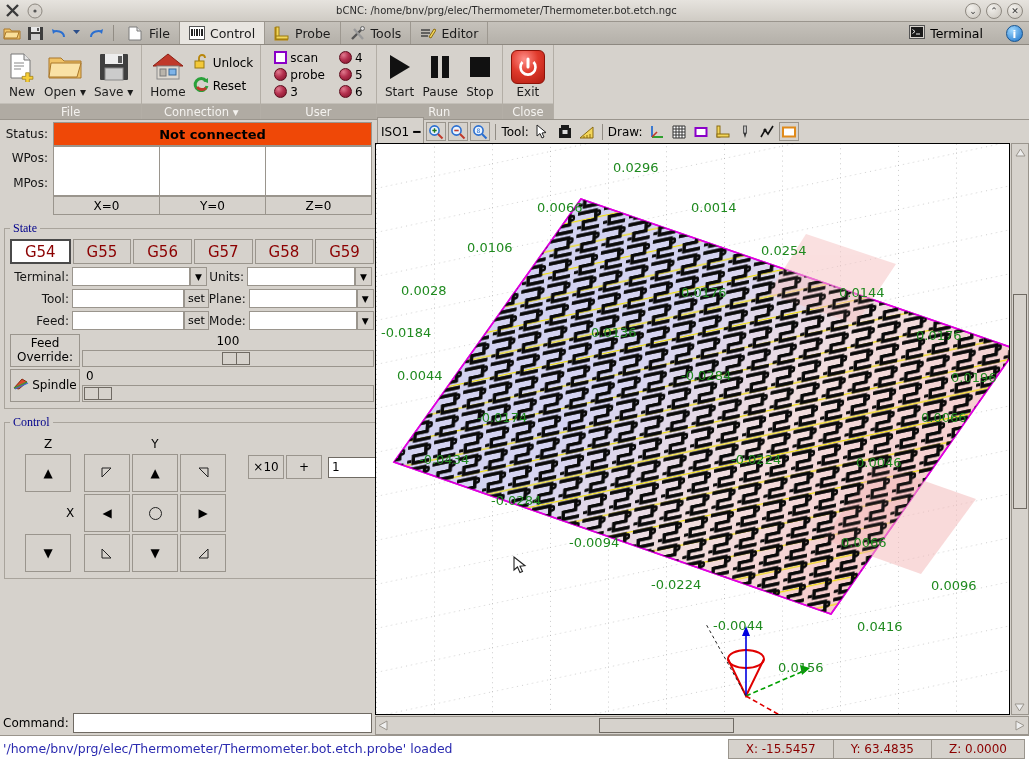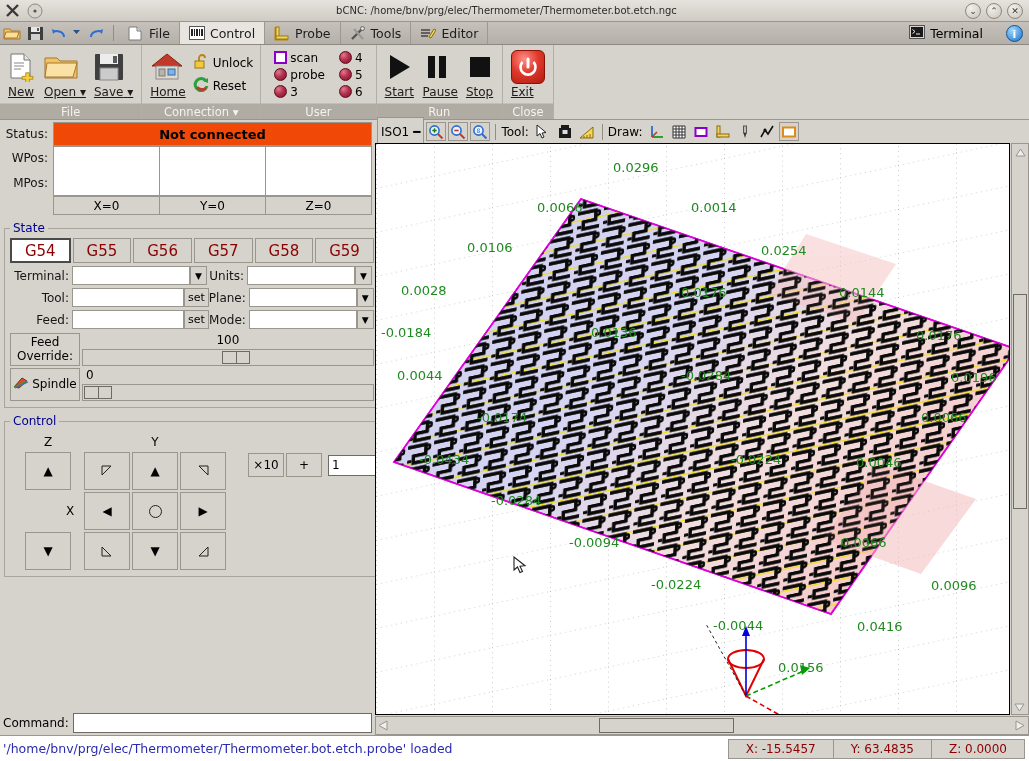--- a/index.html
+++ b/index.html
@@ -63,22 +63,22 @@
     background:#d6d2cc; border-bottom:1px solid #9a958d;
     display:flex; align-items:stretch;
   }
   .rgroup { display:flex; flex-direction:column; border-right:1px solid #b3aea6; }
   .rgroup-body { flex:1; display:flex; align-items:center; padding:1px 4px 0 4px; }
   .rgroup-label {
     height:16px; line-height:16px; text-align:center; font-size:11.5px;
     color:#f4f2ef; background:#b0aba3; border-top:1px solid #c3bfb8;
   }
   .rbtn {
-    display:flex; flex-direction:column; justify-content:flex-end;
-    padding:1px 4px; font-size:12px; color:#1c1c1c; min-width:36px; cursor:default;text-decoration:underline;
+    display:flex; flex-direction:column; align-items:center; justify-content:flex-end;
+    padding:1px 4px; font-size:12px; color:#1c1c1c; min-width:36px; cursor:default;
   }
   .rbtn .glyph { height:34px; display:flex; align-items:center; }
   .rbtn .cap { margin-top:1px; white-space:nowrap; }
   .rcol { display:flex; flex-direction:column; justify-content:center; gap:1px; }
   .rrow { display:flex; align-items:center; gap:3px; padding:1px 3px; font-size:12px; }
   .led { width:13px; height:13px; border-radius:50%;
     background: radial-gradient(circle at 32% 28%, #e07a8e 0%, #b4314f 45%, #7a1026 100%);
     border:1px solid #5e0c1d; }
   .chk-box { width:13px; height:13px; border:2px solid #8a00c8; background:#fff; }
   .usergrid { display:flex; gap:8px; padding:0 6px; }
@@ -105,21 +105,21 @@
   .zbtn {
     flex:1; height:19px; background:#d6d2cc; border:1px solid #9a958d; margin-left:-1px;
     display:flex; align-items:center; justify-content:center; font-size:12px; cursor:default;
   }
   .zbtn:first-child{ margin-left:0; }
 
   fieldset.grp {
     margin:6px 4px 0 4px; padding:3px 5px 6px 5px;
     border:1px solid #a9a49c; background:#d6d2cc;
   }
-  fieldset.grp > legend { font-size:12px; color:#00008b; padding:0 3px; }
+  fieldset.grp > legend { font-size:12px; color:#00008b; padding:0 3px;font-family:Liberation Serif, serif; }
 
   .grow { display:flex; gap:2px; }
   .gbtn {
     flex:1; height:25px; border:1px solid #9a958d; background:#d6d2cc;
     display:flex; align-items:center; justify-content:center;
     color:#8b0000; font-size:15px; cursor:default;
   }
   .gbtn.sel { background:#fff; border:2px solid #4a4a4a; }
 
   .frow { display:flex; align-items:center; margin-top:3px; gap:0; }

